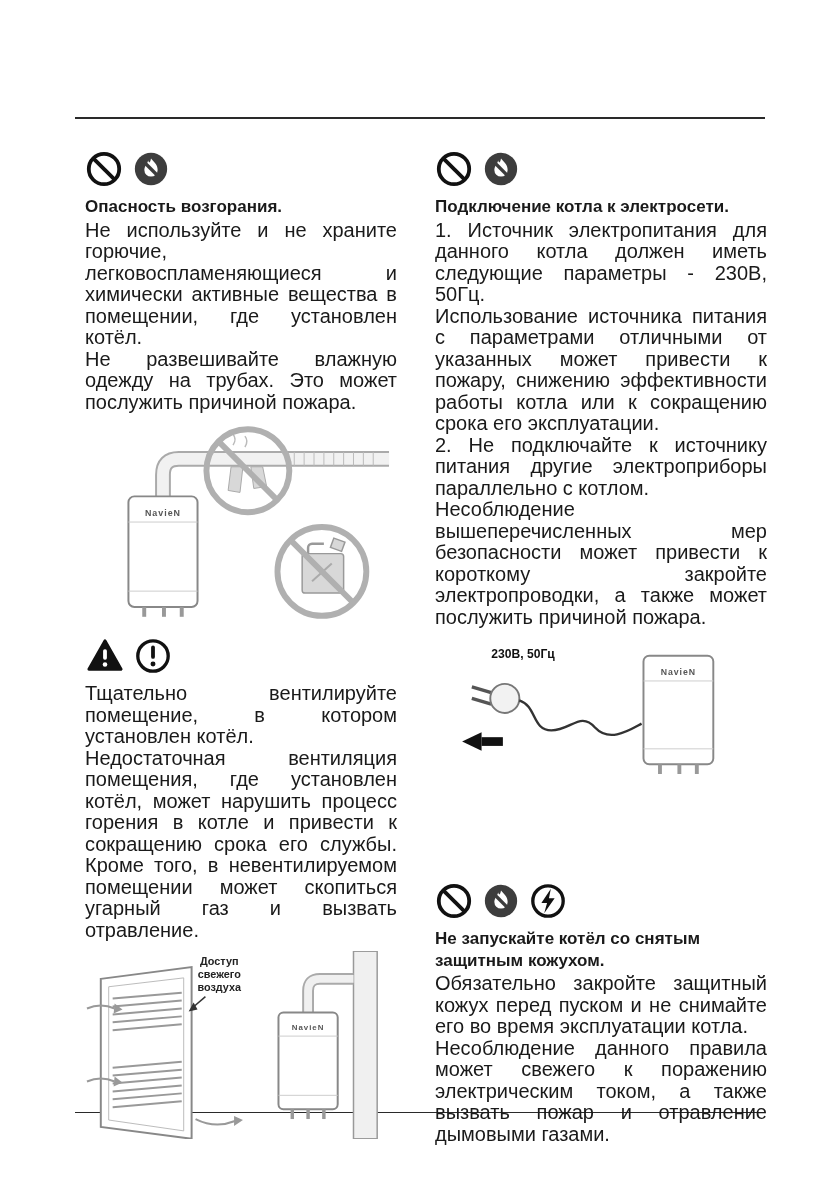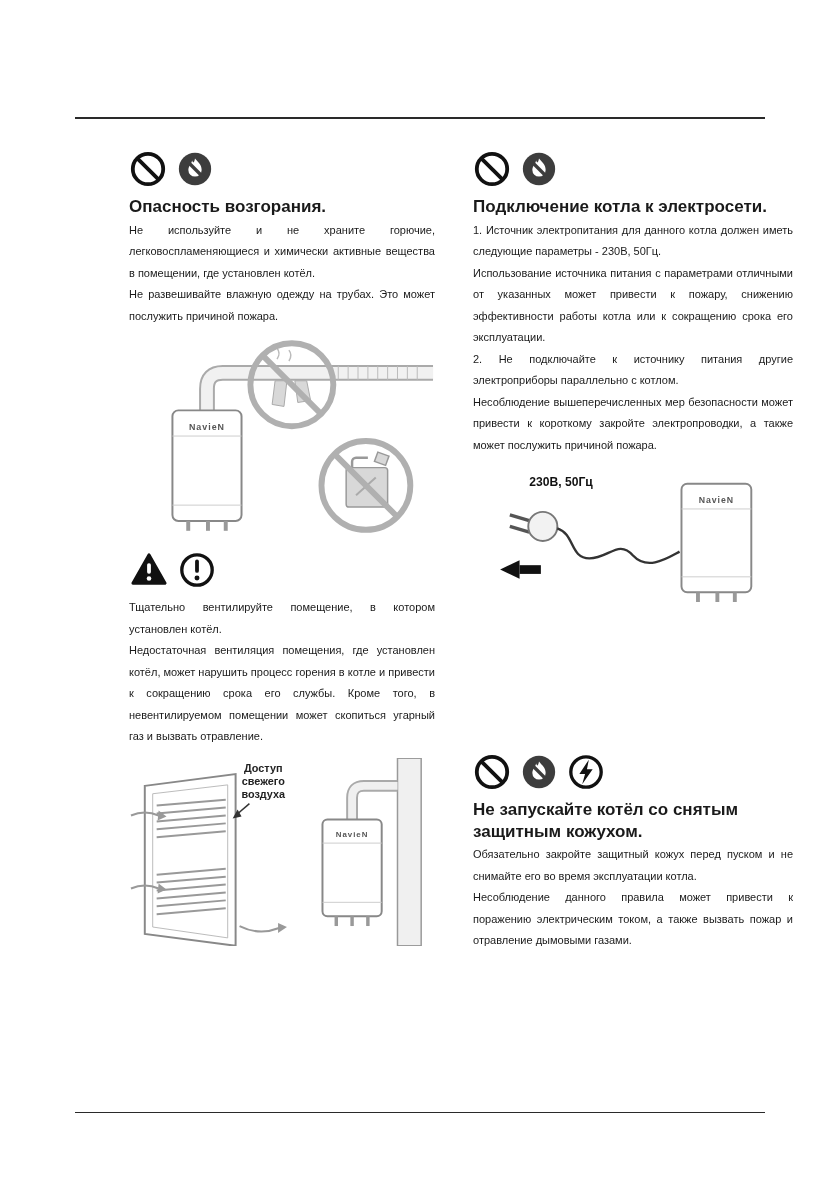--- a/index.html
+++ b/index.html
@@ -5,26 +5,26 @@
   html,body { margin:0; padding:0; background:#fff; }
   .page {
     position:relative; width:840px; height:1190px; background:#ffffff;
     font-family:"Liberation Sans", sans-serif; color:#1a1a1a; overflow:hidden;
   }
   .rule { position:absolute; left:75px; width:690px; background:#2a2a2a; }
   .rule-top { top:117px; height:2px; }
   .rule-bottom { top:1112px; height:1px; }
   .content { position:absolute; top:146px; left:85px; width:682px; display:flex; gap:38px; }
   .col { display:flex; flex-direction:column; }
-  .col-left { width:312px;margin-left:44px; }
+  .col-left { width:312px; }
   .col-right { width:332px;justify-content:space-between; }
   .icon-row { display:flex; align-items:center; gap:9px; margin:4px 0 8px 0; }
   .icon-row svg { display:block; }
   h3 { font-size:17px; line-height:21.5px; margin:4px 0 2px 0; font-weight:bold; }
-  p { font-size:11px; line-height:21.5px; margin:0; text-align:justify; }
+  p { font-size:20px; line-height:21.5px; margin:0; text-align:justify; }
   .figure { margin:10px auto 6px auto; }
   .figure svg { display:block; }
   .brand-text { font-size:9px; font-weight:bold; letter-spacing:1px; fill:#555; }
   .fig-label { font-size:11px; font-weight:bold; fill:#222; }
   .fig-label-big { font-size:12.5px; font-weight:bold; fill:#111; }
 </style>
 </head>
 <body>
 
 <div class="page">
@@ -253,18 +253,18 @@
           </span>
           <span>
             <svg width="38" height="38" viewBox="0 0 40 40">
               <circle cx="20" cy="20" r="16" fill="none" stroke="#111" stroke-width="3.5"></circle>
               <polygon points="23,7 13,22 19,22 16,33 27,17 21,17" fill="#111"></polygon>
             </svg>
           </span>
         </div>
         <h3>Не запускайте котёл со снятым защитным кожухом.</h3>
         <p>Обязательно закройте защитный кожух перед пуском и не снимайте его во время эксплуатации котла.</p>
-        <p>Несоблюдение данного правила может привести к поражению электрическим током, а также вызвать пожар и отравление дымовыми газами.</p>
+        <p>Несоблюдение данного правила может свежего к поражению электрическим током, а также вызвать пожар и отравление дымовыми газами.</p>
       </section>
     </div>
 
   </div>
 </div>
 
 </body></html>

